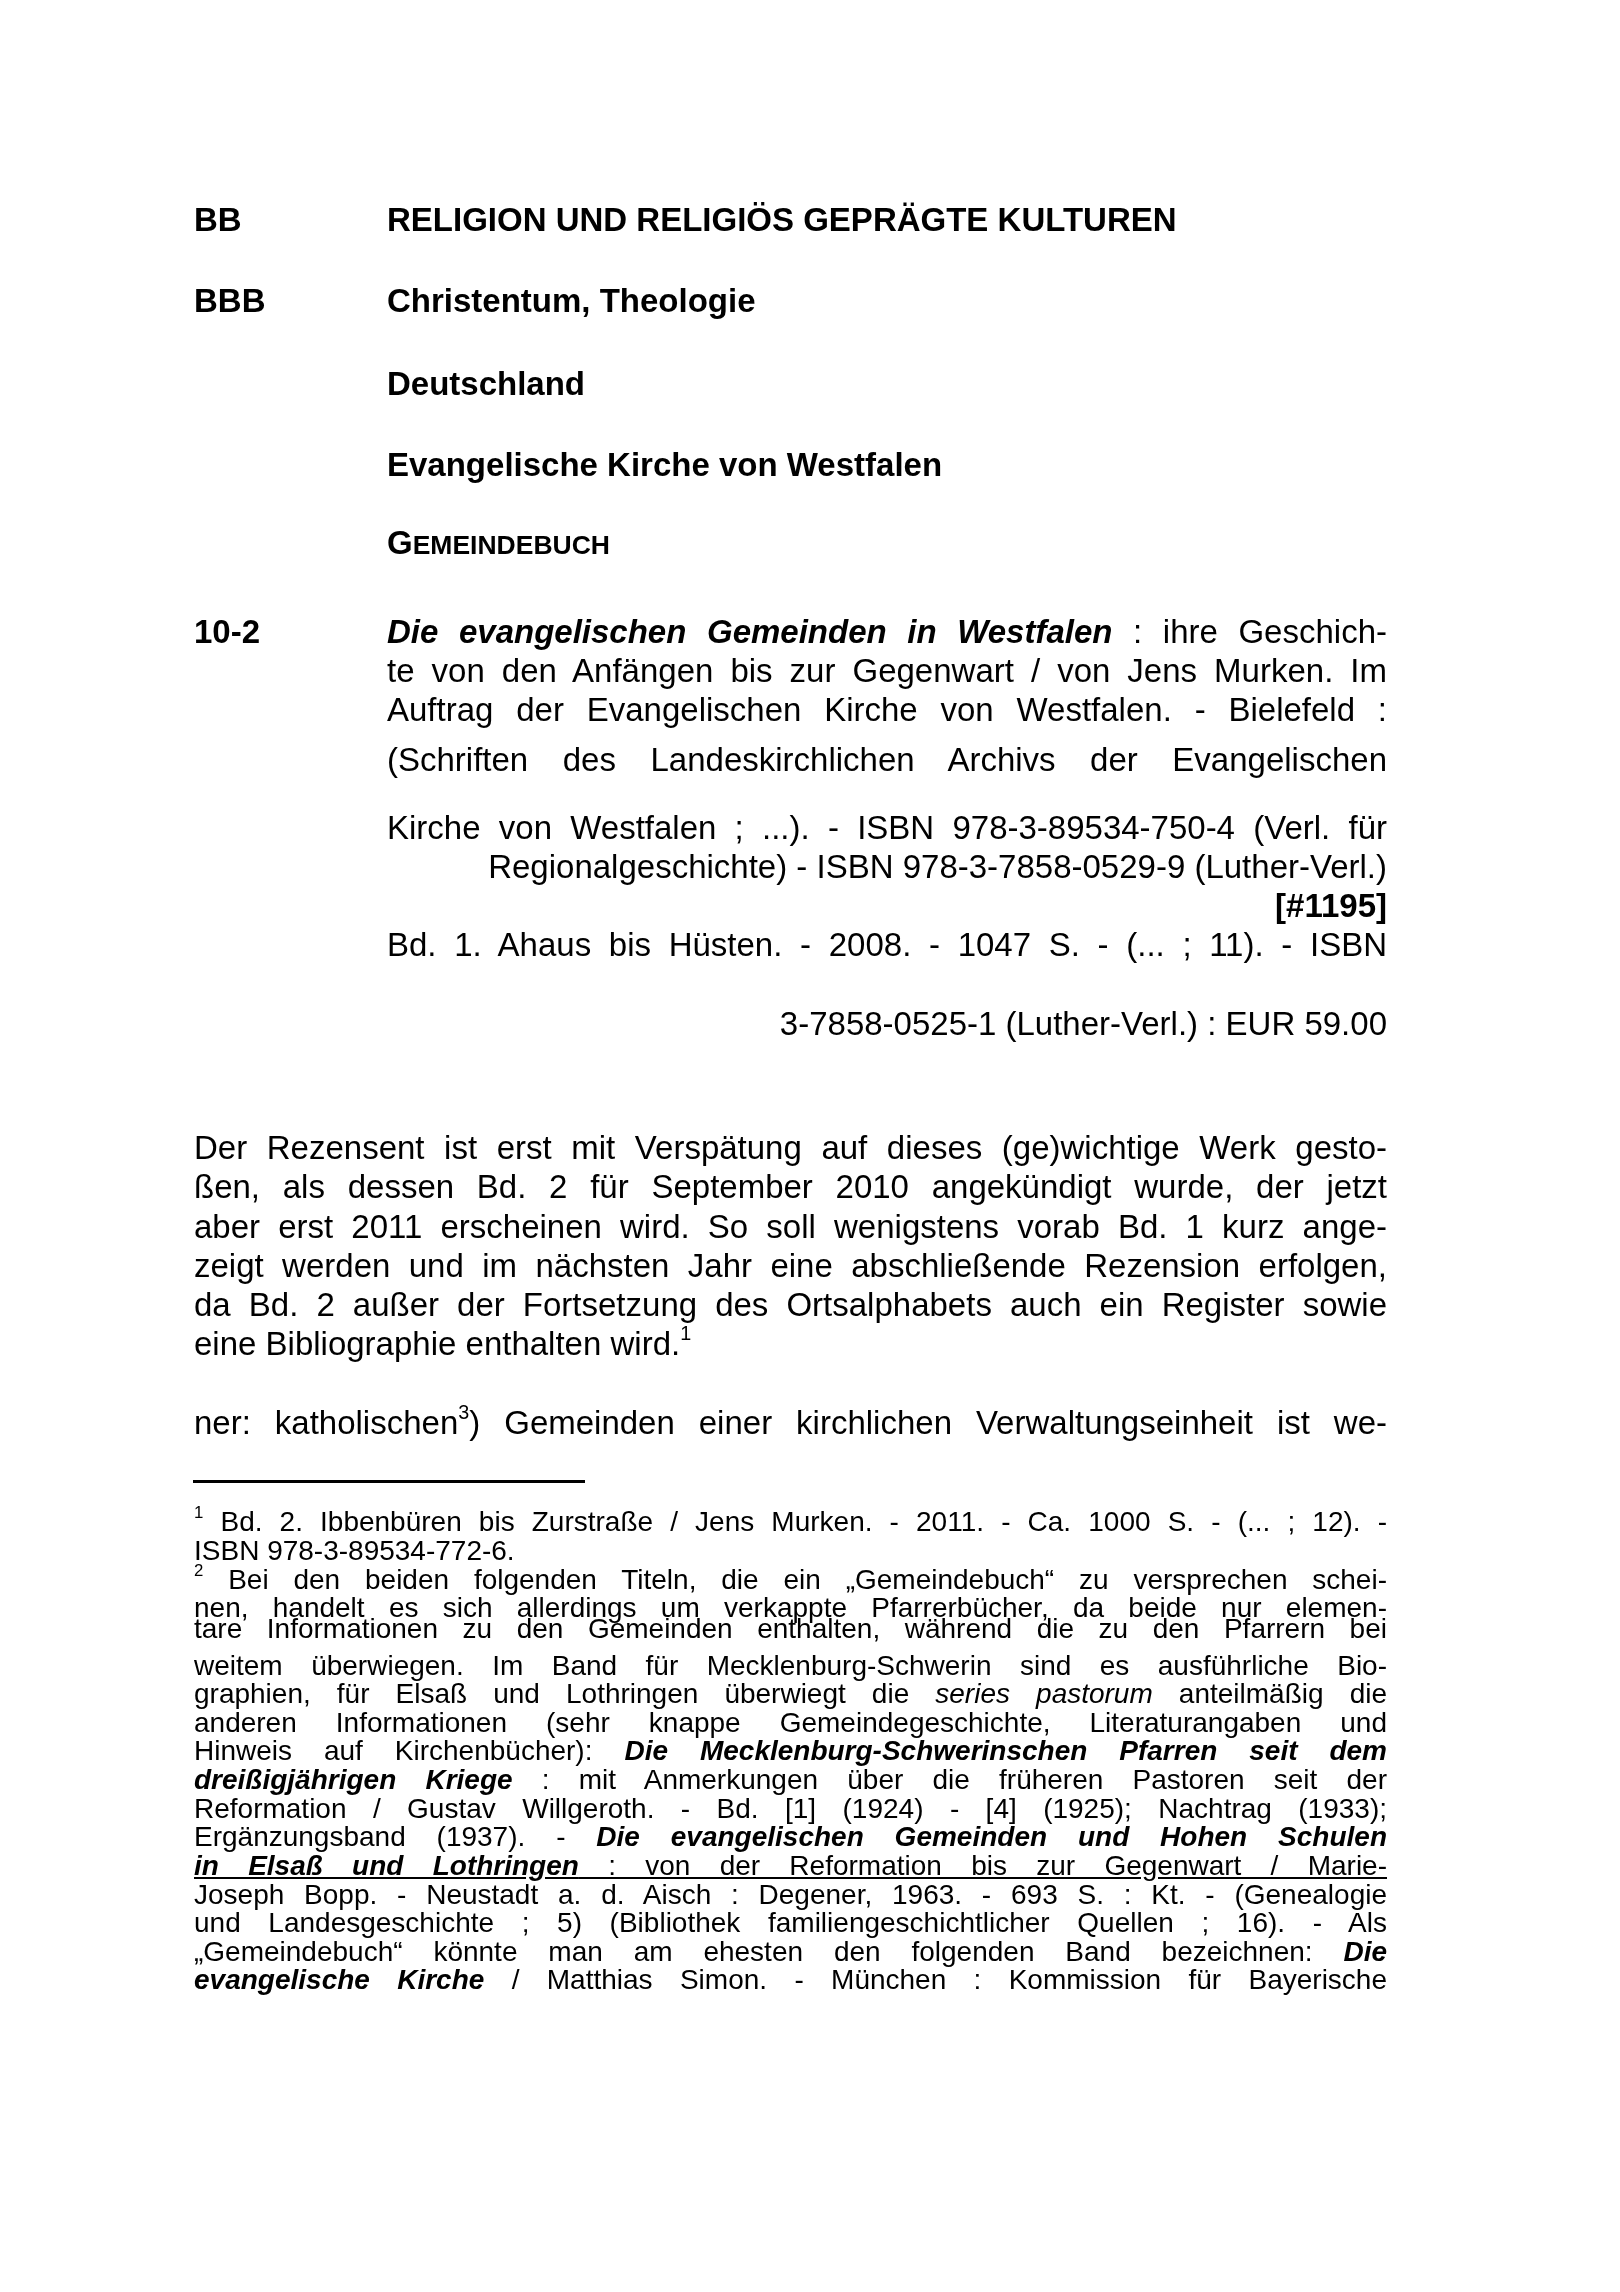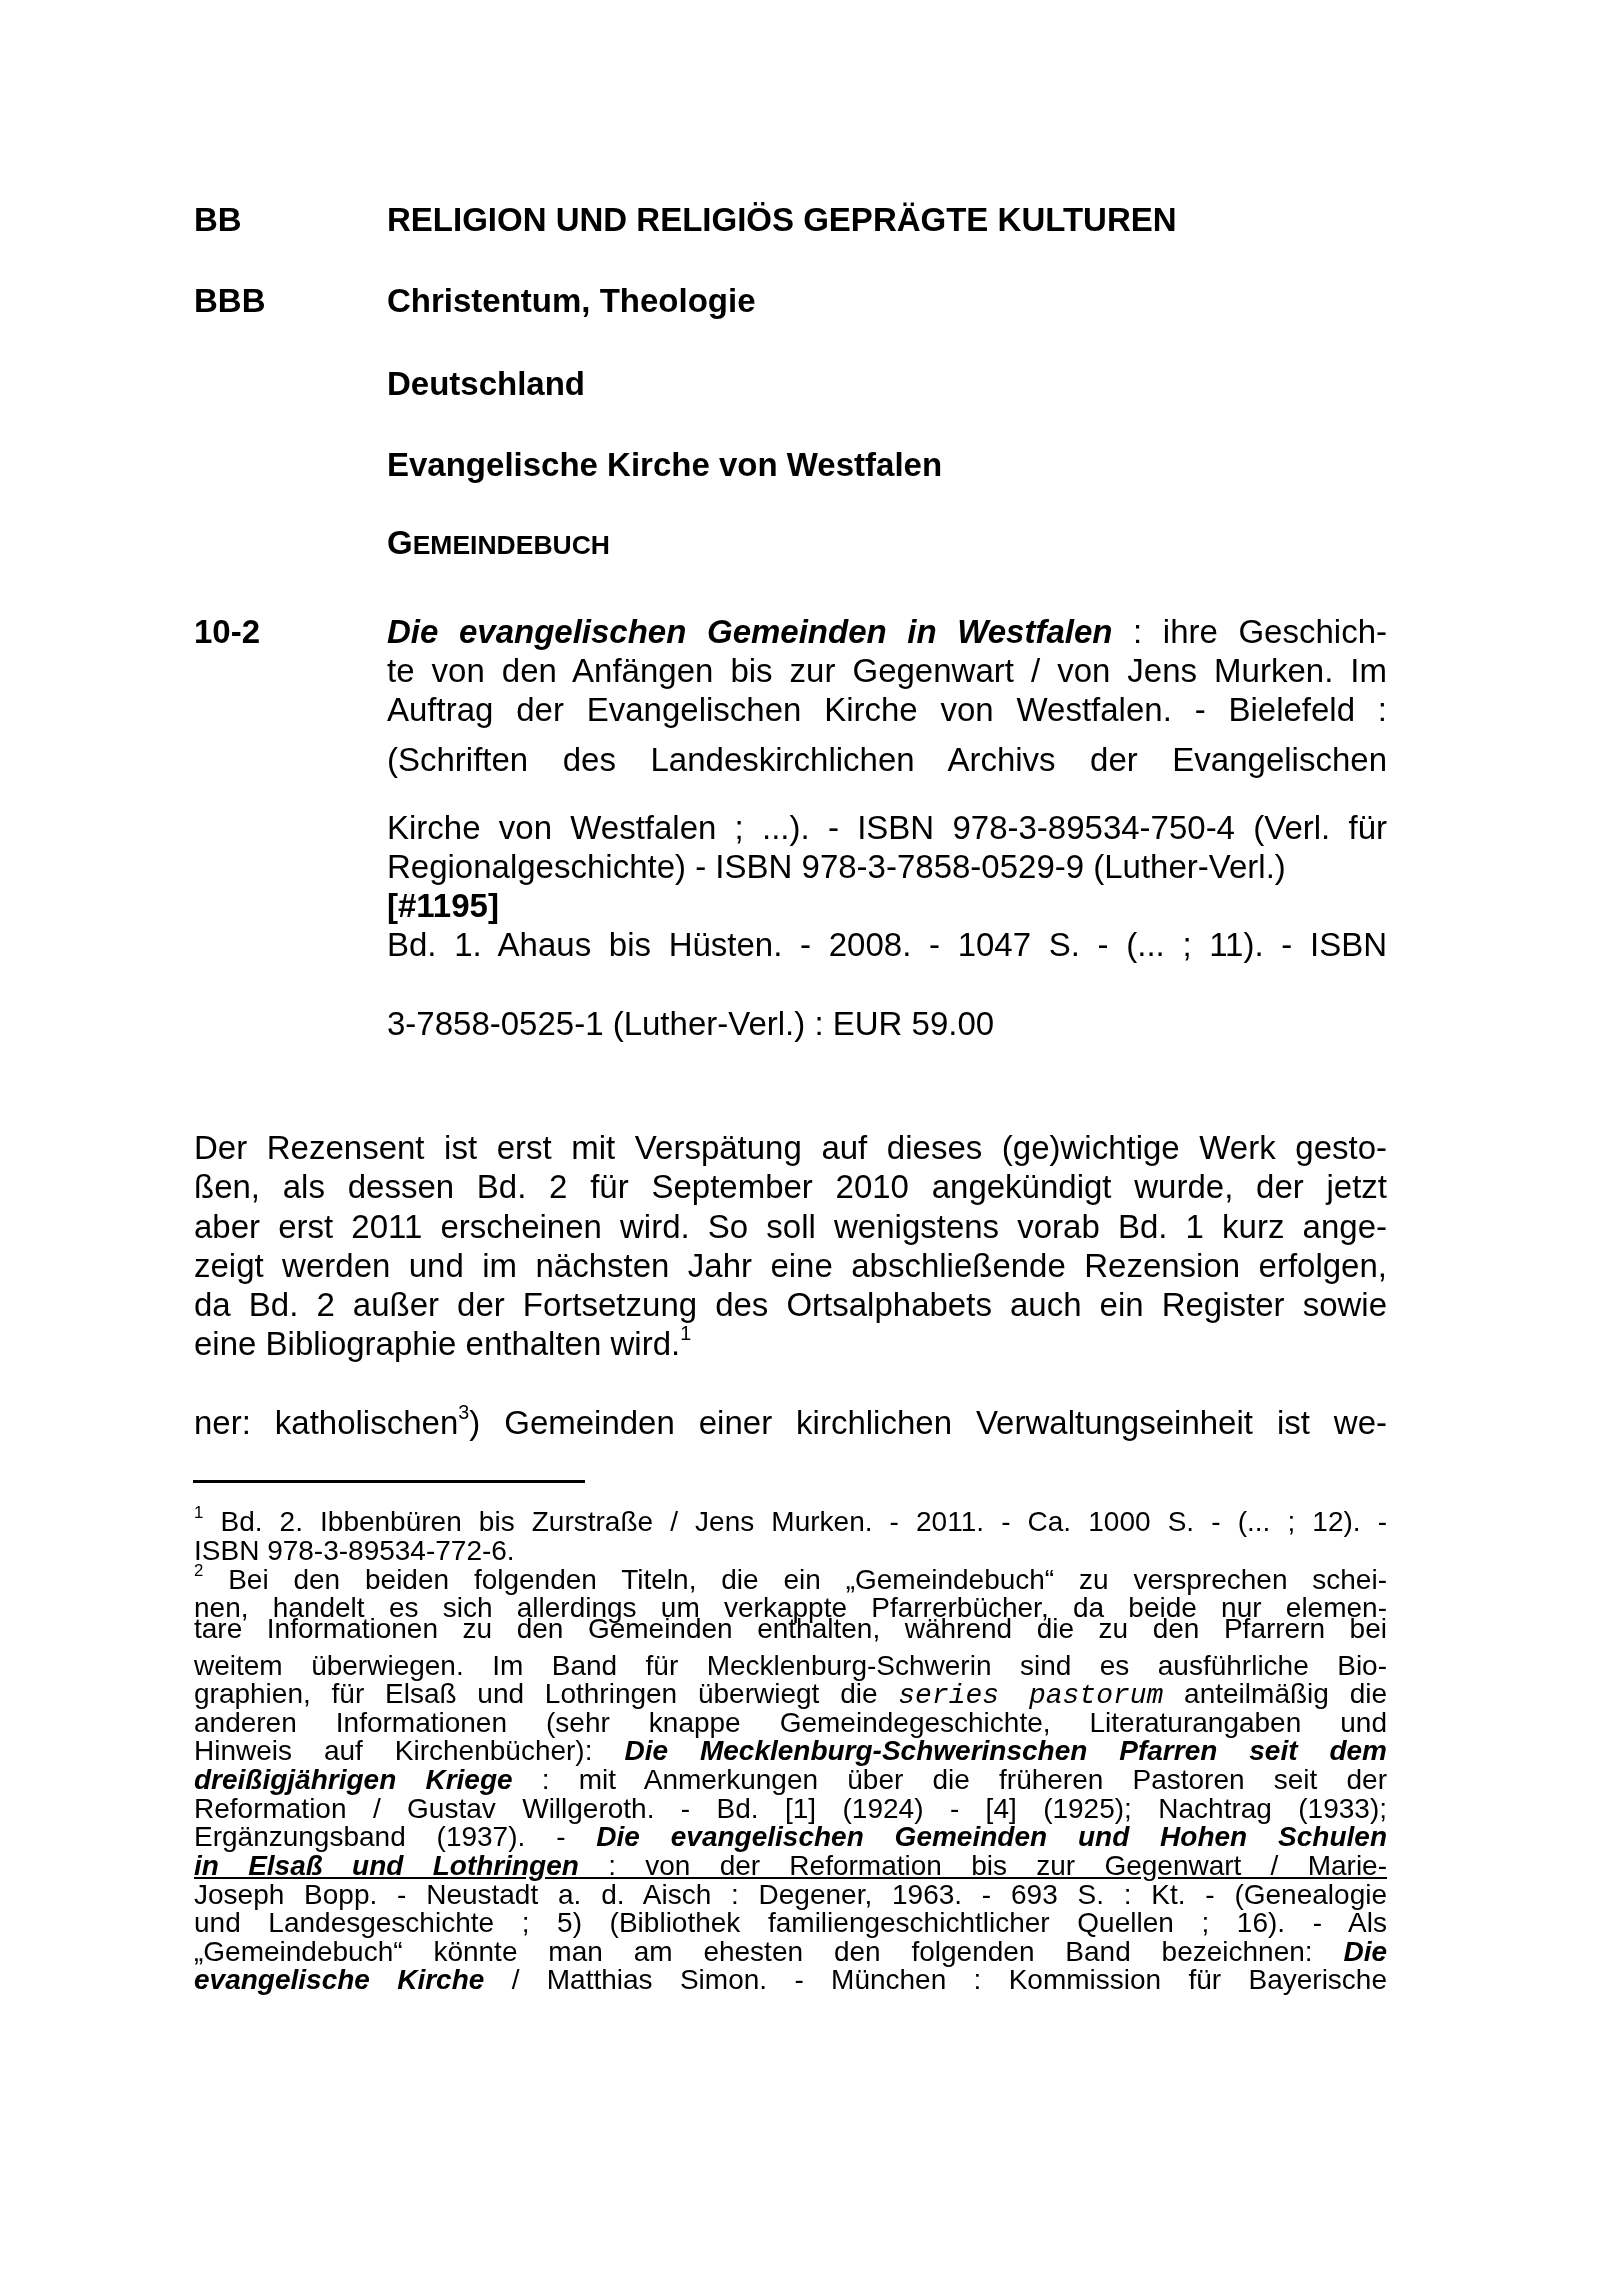--- a/index.html
+++ b/index.html
@@ -3,30 +3,30 @@
 <meta charset="utf-8">
 <style>
   html, body { margin: 0; padding: 0; background: #ffffff; }
   body { width: 1620px; height: 2293px; position: relative; overflow: hidden;
          font-family: "Liberation Sans", sans-serif; color: #000000; }
   .page { position: absolute; left: 0; top: 0; width: 1620px; height: 2293px; background: #fff; }
   .line { position: absolute; white-space: nowrap; line-height: 1; }
   .jl { text-align: justify; text-align-last: justify; white-space: normal; }
   .hd { font-weight: bold; font-size: 33px; }
   .code { left: 194px; }
-  .col2 { left: 387px; }
+  .col2 { left: 387px; text-align: right; }
   .smallcaps-big { font-size: 33px; }
   .smallcaps-small { font-size: 26.5px; }
   .entry { font-size: 33px; }
   .entry.col2 { width: 1000px; }
   .body { font-size: 33px; left: 194px; width: 1193px; }
   .fn { font-size: 28px; left: 194px; width: 1193px; }
   .bi { font-weight: bold; font-style: italic; }
   .b { font-weight: bold; }
-  .i { font-style: italic; font-family: Liberation Mono, monospace; }
+  .i { font-style: italic; }
   sup { font-size: 60%; vertical-align: 0.75em; line-height: 0; }
   .rule { position: absolute; left: 193px; top: 1480px; width: 392px; height: 2.9px; background: #000; }
 </style>
 </head>
 <body>
 
 <div class="page">
 
   <div class="line hd code" style="top:203px">BB</div>
   <div class="line hd col2" style="top:203px">RELIGION UND RELIGIÖS GEPRÄGTE KULTUREN</div>

